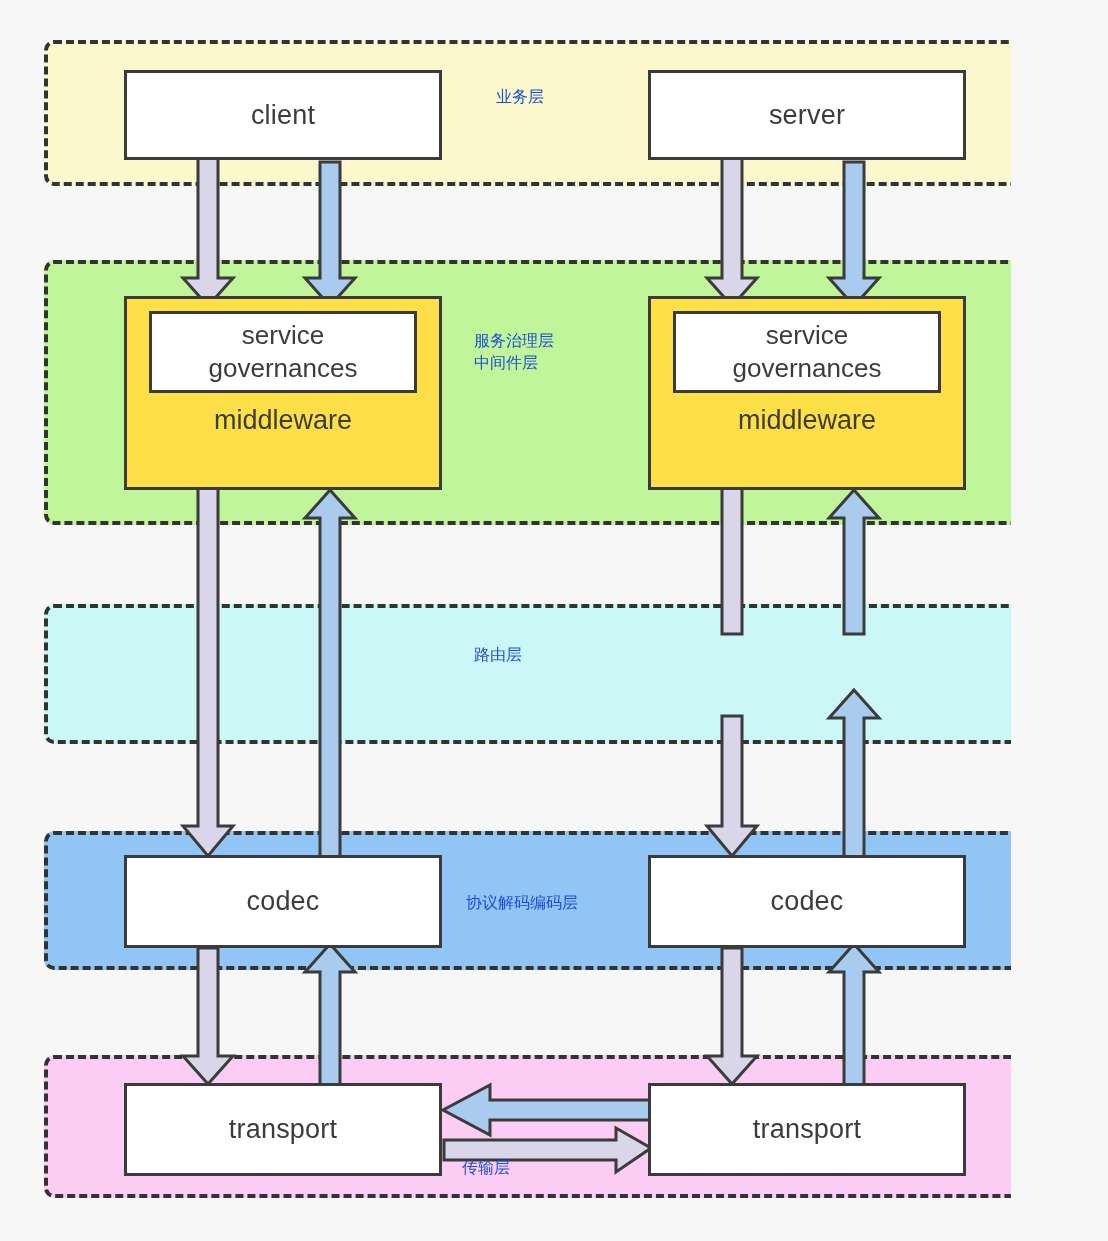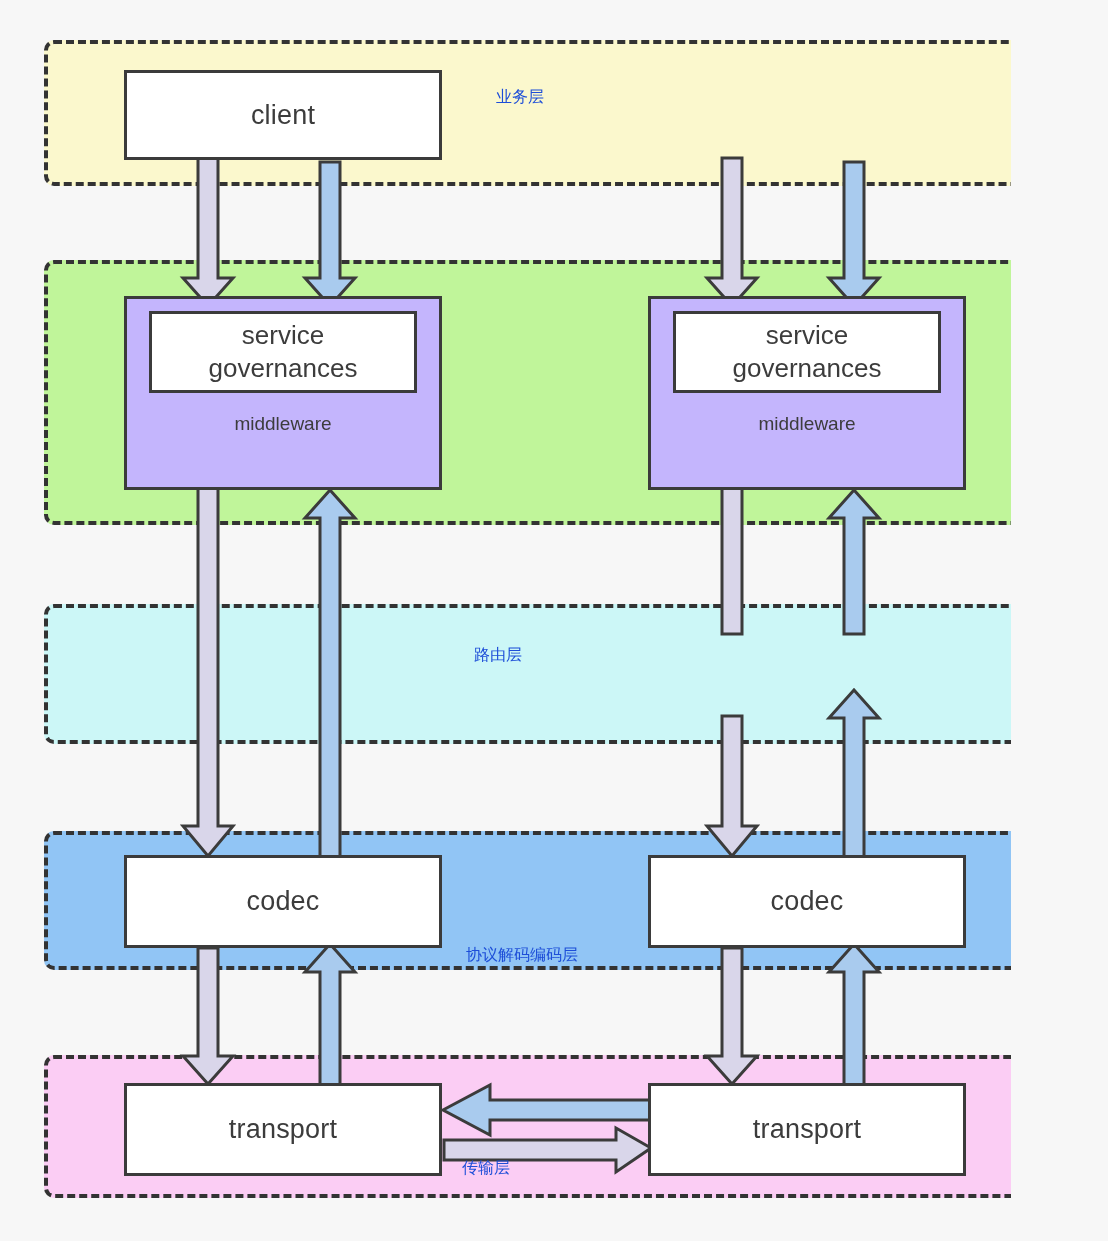--- a/index.html
+++ b/index.html
@@ -37,21 +37,21 @@
     box-sizing: border-box;
     display: flex;
     align-items: center;
     justify-content: center;
     font-size: 27px;
     color: #3c3c3c;
     letter-spacing: .2px;
   }
   .mw-box {
     position: absolute;
-    background: #c4b5fd;
+    background: #fde047;
     border: 3px solid #3b3b3b;
     box-sizing: border-box;
     display: flex;
     flex-direction: column;
     align-items: center;
   }
   .mw-inner {
     background: #ffffff;
     border: 3px solid #3b3b3b;
     box-sizing: border-box;
@@ -60,22 +60,22 @@
     margin-top: 12px;
     display: flex;
     align-items: center;
     justify-content: center;
     text-align: center;
     font-size: 26px;
     line-height: 1.28;
     color: #3c3c3c;
   }
   .mw-label {
-    margin-top: 20px;
-    font-size: 19px;
+    margin-top: 12px;
+    font-size: 27px;
     color: #3c3c3c;
   }
   .layer-tag {
     position: absolute;
     color: #1d4ed8;
     font-size: 16px;
     line-height: 1.35;
     white-space: pre-line;
     font-family: "DejaVu Sans", sans-serif;
   }
@@ -141,20 +141,21 @@
 
     <polygon class="a-up" points="854,944 879,972 864,972 864,1086 844,1086 844,972 829,972"></polygon>
 
     <polygon class="a-up" points="443,1110 490,1085 490,1100 652,1100 652,1120 490,1120 490,1135"></polygon>
 
     <polygon class="a-down" points="651,1148 616,1128 616,1140 444,1140 444,1160 616,1160 616,1172"></polygon>
   </svg>
 
   <div class="node-box" style="left:124px; top:70px; width:318px; height:90px;">client</div>
 
+  <div class="node-box" style="left:648px; top:70px; width:318px; height:90px;">server</div>
 
   <div class="mw-box" style="left:124px; top:296px; width:318px; height:194px;">
     <div class="mw-inner">
       <span>
         <span>service</span><br>
         <span>governances</span>
       </span>
     </div>
     <div class="mw-label">middleware</div>
   </div>
@@ -173,21 +174,23 @@
   <div class="node-box" style="left:124px; top:855px; width:318px; height:93px;">codec</div>
 
   <div class="node-box" style="left:648px; top:855px; width:318px; height:93px;">codec</div>
 
   <div class="node-box" style="left:124px; top:1083px; width:318px; height:93px;">transport</div>
 
   <div class="node-box" style="left:648px; top:1083px; width:318px; height:93px;">transport</div>
 
   <div class="layer-tag" style="left:496px; top:86px;">业务层</div>
 
+  <div class="layer-tag" style="left:474px; top:330px;">服务治理层
+中间件层</div>
 
   <div class="layer-tag" style="left:474px; top:644px;">路由层</div>
 
-  <div class="layer-tag" style="left:466px; top:944px;">协议解码编码层</div>
+  <div class="layer-tag" style="left:466px; top:892px;">协议解码编码层</div>
 
   <div class="layer-tag" style="left:462px; top:1157px;">传输层</div>
 
 
 </div>
 
 </body></html>

